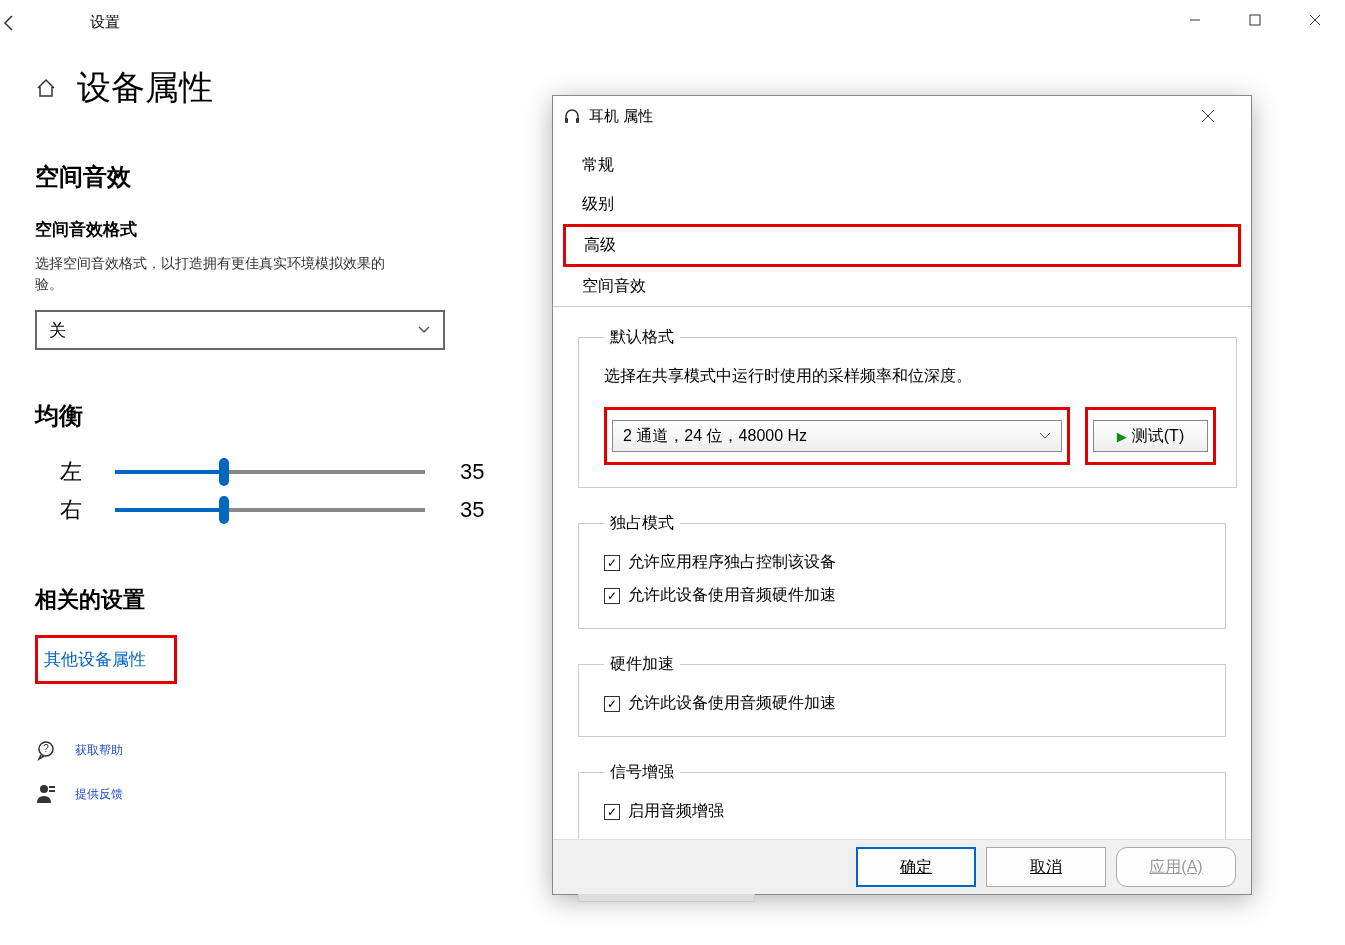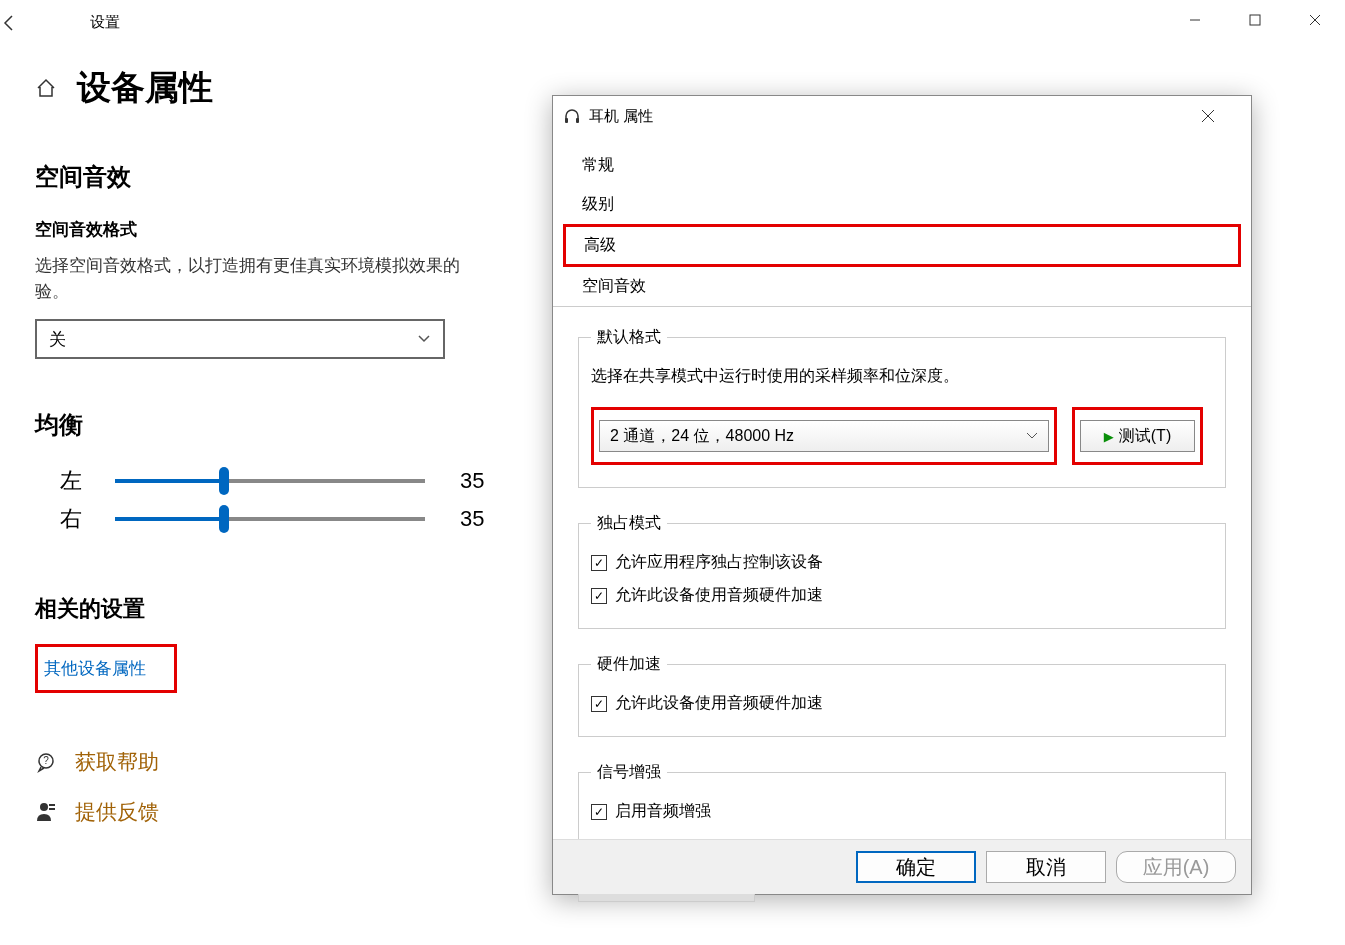--- a/index.html
+++ b/index.html
@@ -9,77 +9,77 @@
 .settings-window { position: absolute; left: 0; top: 0; width: 1345px; height: 945px; background: #fff; }
 .titlebar { height: 45px; display: flex; align-items: center; }
 .back-btn { width: 50px; text-align: center; font-size: 18px; color: #333; }
 .title-text { font-size: 15px; color: #000; margin-left: 40px; }
 .win-controls { position: absolute; right: 0; top: 0; display: flex; }
 .win-btn { width: 60px; height: 40px; display: flex; align-items: center; justify-content: center; font-size: 14px; color: #333; }
 
 .content { padding: 20px 35px; }
 .page-header { display: flex; align-items: center; gap: 20px; margin-bottom: 50px; }
 .home-icon { font-size: 20px; }
-.page-title { font-size: 34px; font-weight: 700; }
+.page-title { font-size: 34px; font-weight: 400; }
 
 .section-heading { font-size: 24px; font-weight: 600; margin-bottom: 25px; }
 .sub-heading { font-size: 17px; font-weight: 600; margin-bottom: 12px; }
-.desc-text { font-size: 17px; color: #333; line-height: 1.5; margin-bottom: 15px; max-width: 530px; }
+.desc-text { font-size: 14px; color: #333; line-height: 1.5; margin-bottom: 15px; max-width: 530px; }
 
 .dropdown { width: 410px; height: 40px; border: 2px solid #666; display: flex; align-items: center; justify-content: space-between; padding: 0 12px; font-size: 17px; margin-bottom: 50px; }
 .chevron { font-size: 14px; color: #555; }
 
 .balance { margin-top: 20px; }
 .balance-row { display: flex; align-items: center; margin-bottom: 8px; margin-left: 25px; }
 .balance-label { font-size: 22px; width: 55px; }
 .slider-track { width: 310px; height: 4px; background: linear-gradient(to right, #0067c0 0%, #0067c0 35%, #888 35%, #888 100%); position: relative; margin-right: 35px; }
 .slider-thumb { position: absolute; left: 35%; top: 50%; transform: translate(-50%, -50%); width: 10px; height: 28px; background: #0067c0; border-radius: 5px; }
 .balance-value { font-size: 22px; }
 
 .related-heading { font-size: 22px; font-weight: 600; margin-top: 60px; margin-bottom: 20px; }
 .link-box { display: inline-block; border: 3px solid #e30000; padding: 10px 28px 10px 6px; }
 .link-text { color: #0067c0; font-size: 17px; }
 
 .help-links { margin-top: 55px; }
 .help-row { display: flex; align-items: center; gap: 15px; margin-bottom: 22px; }
 .help-icon { width: 25px; font-size: 18px; color: #333; }
-.help-text { color: #a16207; font-size: 21px; }
+.help-text { color: #1d4ed8; font-size: 12px; }
 
 
 .dialog { position: absolute; left: 552px; top: 95px; width: 700px; height: 800px; background: #fff; border: 1px solid #888; box-shadow: 0 5px 25px rgba(0,0,0,0.3); }
 .dialog-titlebar { height: 40px; display: flex; align-items: center; padding: 0 10px; }
 .dialog-icon-headphones { width: 18px; height: 18px; margin-right: 8px; }
 .dialog-title { font-size: 15px; flex: 1; }
 .dialog-close { font-size: 16px; width: 40px; text-align: center; }
 
 .tabs { display: flex; border-bottom: 1px solid #ccc; padding: 0 10px; margin-top: 10px; flex-direction: column; }
 .tab { padding: 8px 18px; font-size: 16px; border: 1px solid transparent; position: relative; }
 .tab.highlighted { border: 3px solid #e30000; }
 
 .dialog-body { padding: 20px 25px; }
 
-fieldset { border: 1px solid #ccc; padding: 18px 20px 22px 12px; margin-bottom: 25px; }
+fieldset { border: 1px solid #ccc; padding: 18px 20px 22px 25px; margin-bottom: 25px; }
 legend { font-size: 16px; padding: 0 6px; }
 .fs-desc { font-size: 16px; margin-bottom: 20px; }
 
 .format-row { display: flex; gap: 15px; align-items: flex-start; }
 .format-select-wrap { border: 3px solid #e30000; padding: 10px 5px 10px 5px; }
 .format-select { width: 450px; height: 32px; border: 1px solid #888; background: linear-gradient(#fff, #eee); display: flex; align-items: center; padding: 0 10px; font-size: 16px; justify-content: space-between; }
 .test-btn-wrap { border: 3px solid #e30000; padding: 10px 5px; }
 .test-btn { width: 115px; height: 32px; border: 1px solid #888; background: linear-gradient(#fff, #eee); display: flex; align-items: center; justify-content: center; gap: 5px; font-size: 16px; }
 .play-triangle { color: #0a8f0a; font-size: 13px; }
 
 .checkbox-row { display: flex; align-items: center; gap: 8px; font-size: 16px; margin-bottom: 12px; }
 .checkbox-row:last-child { margin-bottom: 0; }
 .cb { width: 16px; height: 16px; border: 1px solid #333; display: flex; align-items: center; justify-content: center; font-size: 12px; }
 
 .restore-btn { width: 177px; height: 32px; background: #ddd; border: 1px solid #ccc; color: #888; font-size: 16px; }
 
 .dialog-footer { position: absolute; bottom: 0; left: 0; right: 0; height: 55px; background: #f0f0f0; border-top: 1px solid #ddd; display: flex; justify-content: flex-end; align-items: center; gap: 10px; padding: 0 15px; }
-.dlg-btn { width: 120px; height: 32px; border: 1px solid #aaa; background: #fdfdfd; font-size: 20px; }
+.dlg-btn { width: 120px; height: 40px; border: 1px solid #aaa; background: #fdfdfd; font-size: 16px; text-decoration: underline; }
 .dlg-btn.primary { border: 2px solid #0067c0; }
 .dlg-btn.disabled { color: #999; border-radius: 11px; }
 
 svg { display: block; }
 </style>
 </head>
 <body>
 
 <div class="settings-window">
   <div class="titlebar">

